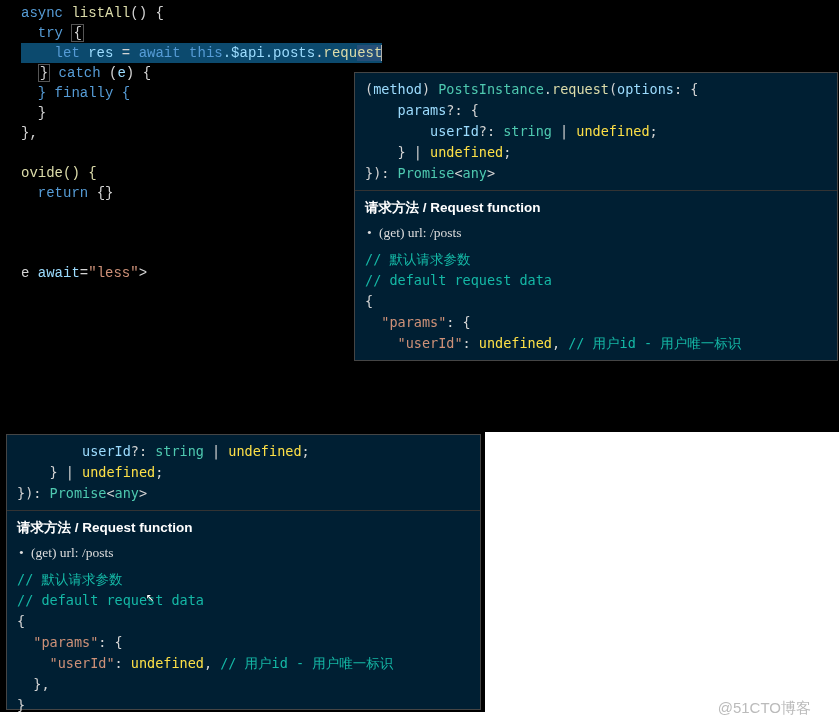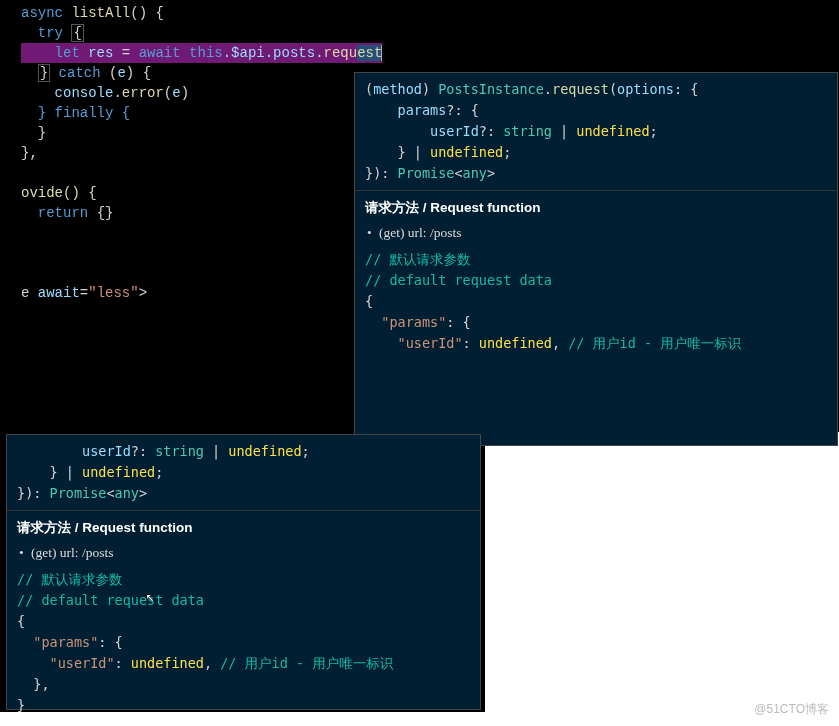--- a/index.html
+++ b/index.html
@@ -41,21 +41,21 @@
   .str { color: #ce9178; }     
   .punc { color: #d4d4d4; }
   .op { color: #d4d4d4; }
   .brace-y { border:1px solid #555; padding:0 1px;}
   .code-container {
     position: absolute;
     top: 3px;
     left: 21px;
   }
   .cursor-line {
-    background: #701a75;
+    background: #0c4a6e;
     padding-left:0;
     text-align:center;
   }
   .cursor {
     border-left: 1px solid #aeafad;
     margin-left:-1px;
   }
   .sel { background:#264f78; }
 
   
@@ -75,59 +75,58 @@
   .tooltip .punc2 { color: #d4d4d4; }
   .tooltip .sig { white-space: pre; font-family: Consolas, monospace;}
   .tooltip .doc-title { color: #ffffff; font-family: -apple-system, 'Segoe UI', sans-serif; margin-top:6px; margin-bottom:4px;font-weight:bold;}
   .tooltip .doc-bullet { color:#dddddd; font-family: Liberation Serif, serif; padding-left:14px; position:relative;}
   .tooltip .doc-bullet::before { content:"•"; position:absolute; left:2px; }
   .tooltip .code-doc { white-space: pre; font-family: Consolas, monospace; color:#d4d4d4;}
   .tooltip .cmt2 { color: #14b8a6; }
   .tooltip .str2 { color: #ce9178; }
   .watermark {
     position:absolute;
-    right:10px;
+    right:28px;
     bottom:8px;
     color:#bbbbbb;
     font-family: sans-serif;
-    font-size:12px;
+    font-size:15px;
     user-select:none;
   }
   .arrow-cursor {
     position:absolute;
     font-size:14px;
     color:#ffffff;
     text-shadow: 0 0 2px #000;
   }
 </style>
 </head>
 <body>
 
 <div class="editor-bg"></div>
 <div class="editor-bg2"></div>
 
 <div class="code-container">
 <div class="code-line"><span class="kw">async </span><span class="fn">listAll</span><span class="punc">() {</span></div>
 <div class="code-line"><span class="kw">  try </span><span class="punc brace-y">{</span></div>
 <div class="code-line cursor-line"><span class="kw">    let </span><span class="var">res</span><span class="op"> = </span><span class="kw">await </span><span class="kw">this</span><span class="var">.$api.</span><span class="var">posts</span><span class="punc">.</span><span class="fn">requ</span><span class="fn sel">est</span><span class="cursor"></span></div>
 <div class="code-line"><span>  </span><span class="punc brace-y">}</span><span class="kw"> catch </span><span class="punc">(</span><span class="var">e</span><span class="punc">) {</span></div>
-<div class="code-line"><span class="var">    console.</span><span class="fn">error</span><span class="punc">(</span><span class="var">e</span><span class="punc">)</span></div>
 <div class="code-line"><span class="kw">  } finally {</span></div>
 <div class="code-line"><span class="punc">  }</span></div>
 <div class="code-line"><span class="punc">},</span></div>
 <div class="code-line">&nbsp;</div>
 <div class="code-line"><span class="fn">ovide() {</span></div>
 <div class="code-line"><span class="kw">  return </span><span class="punc">{}</span></div>
 <div class="code-line">&nbsp;</div>
 <div class="code-line">&nbsp;</div>
 <div class="code-line">&nbsp;</div>
 <div class="code-line"><span class="punc">e </span><span class="var">await</span><span class="punc">=</span><span class="str">"less"</span><span class="punc">&gt;</span></div>
 </div>
 
-<div class="tooltip" style="left:354px; top:72px; width:484px; height:374px;">
+<div class="tooltip" style="left:354px; top:72px; width:484px; height:289px;">
   <div class="sig"><span class="punc2">(</span><span class="name">method</span><span class="punc2">) </span><span class="type">PostsInstance</span><span class="punc2">.</span><span class="fn">request</span><span class="punc2">(</span><span class="name">options</span><span class="punc2">: {</span></div>
   <div class="sig"><span class="name">    params</span><span class="punc2">?: {</span></div>
   <div class="sig"><span class="name">        userId</span><span class="punc2">?: </span><span class="type">string</span><span class="punc2"> | </span><span class="kw2">undefined</span><span class="punc2">;</span></div>
   <div class="sig"><span class="punc2">    } | </span><span class="kw2">undefined</span><span class="punc2">;</span></div>
   <div class="sig"><span class="punc2">}): </span><span class="type">Promise</span><span class="punc2">&lt;</span><span class="type">any</span><span class="punc2">&gt;</span></div>
   <div style="border-top:1px solid #333; margin:6px -10px;"></div>
   <div class="doc-title">请求方法 / Request function</div>
   <div class="doc-bullet">(get) url: /posts</div>
   <div style="height:6px;"></div>
   <div class="code-doc cmt2">// 默认请求参数</div>

